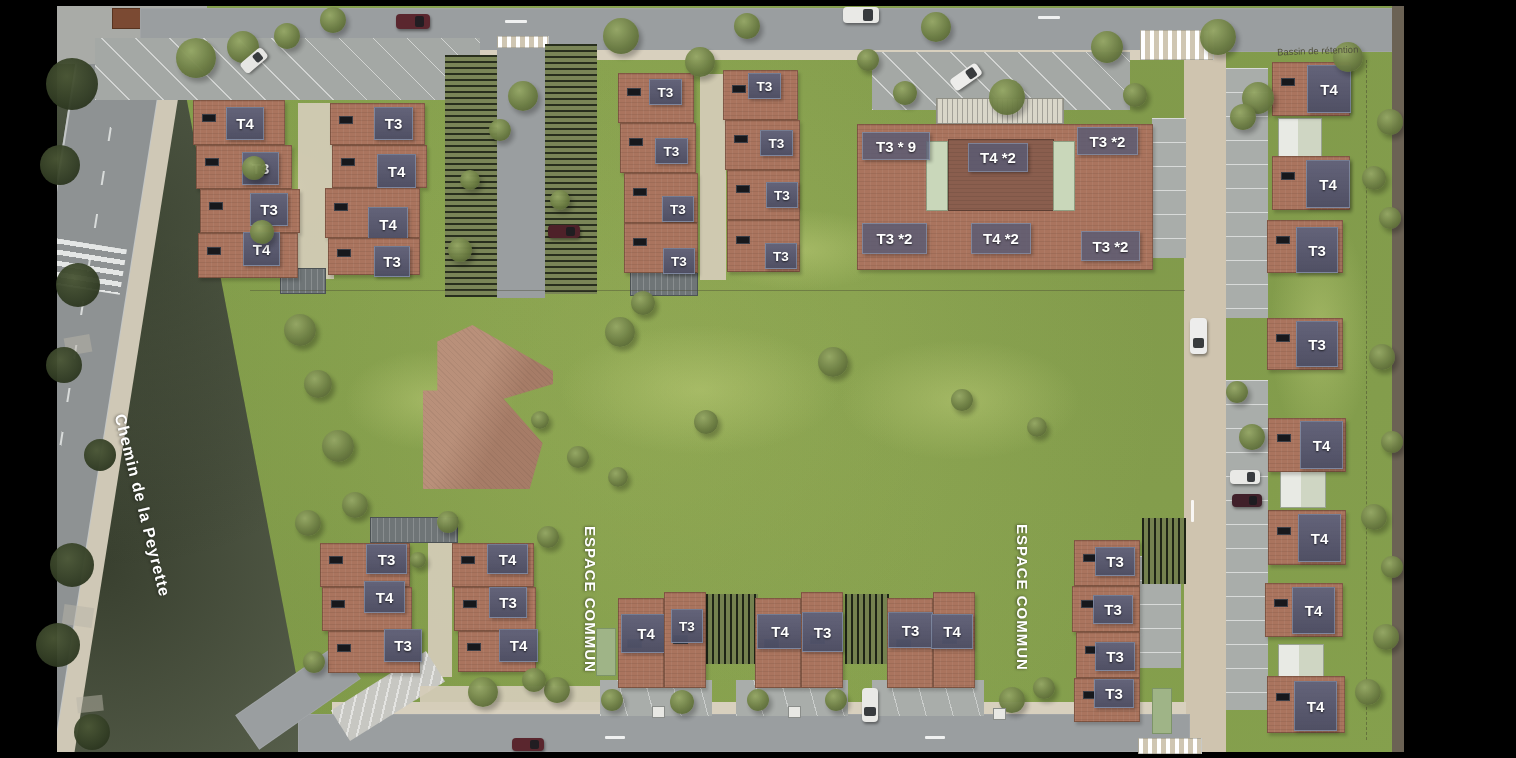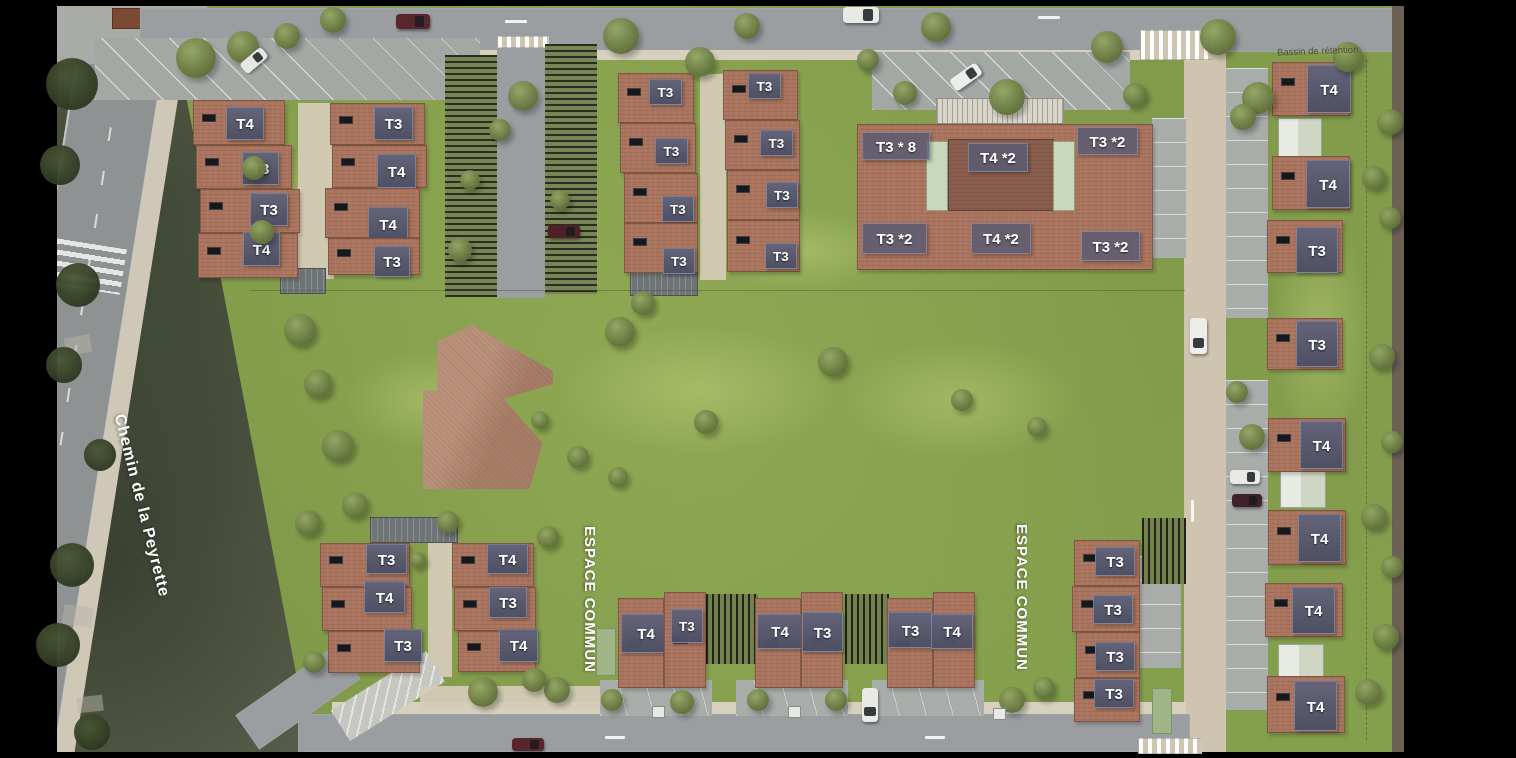--- a/index.html
+++ b/index.html
@@ -268,21 +268,21 @@
     <div class="plate" style="left: 1095px; top: 547px; width: 40px; height: 29px;">T3</div>
     <div class="brick" style="left: 1072px; top: 586px; width: 68px; height: 46px;"></div>
     <div class="sky" style="left: 1081px; top: 600px; width: 14px; height: 8px;"></div>
     <div class="plate" style="left: 1093px; top: 595px; width: 40px; height: 29px;">T3</div>
     <div class="brick" style="left: 1076px; top: 632px; width: 64px; height: 46px;"></div>
     <div class="sky" style="left: 1085px; top: 646px; width: 14px; height: 8px;"></div>
     <div class="plate" style="left: 1095px; top: 642px; width: 40px; height: 29px;">T3</div>
     <div class="brick" style="left: 1074px; top: 678px; width: 66px; height: 44px;"></div>
     <div class="sky" style="left: 1083px; top: 691px; width: 14px; height: 8px;"></div>
     <div class="plate" style="left: 1094px; top: 679px; width: 40px; height: 29px;">T3</div>
-    <div class="plate cplate" style="left: 862px; top: 132px; width: 68px; height: 28px;">T3 * 8</div>
+    <div class="plate cplate" style="left: 862px; top: 132px; width: 68px; height: 28px;">T3 * 9</div>
     <div class="plate cplate" style="left: 968px; top: 143px; width: 60px; height: 29px;">T4 *2</div>
     <div class="plate cplate" style="left: 1077px; top: 127px; width: 61px; height: 28px;">T3 *2</div>
     <div class="plate cplate" style="left: 862px; top: 223px; width: 65px; height: 31px;">T3 *2</div>
     <div class="plate cplate" style="left: 971px; top: 223px; width: 60px; height: 31px;">T4 *2</div>
     <div class="plate cplate" style="left: 1081px; top: 231px; width: 59px; height: 30px;">T3 *2</div>
     <div class="tree" style="left: 176px; top: 38px; width: 40px; height: 40px;"></div>
     <div class="tree" style="left: 227px; top: 31px; width: 32px; height: 32px;"></div>
     <div class="tree" style="left: 274px; top: 23px; width: 26px; height: 26px;"></div>
     <div class="tree" style="left: 320px; top: 7px; width: 26px; height: 26px;"></div>
     <div class="tree" style="left: 508px; top: 81px; width: 30px; height: 30px;"></div>

